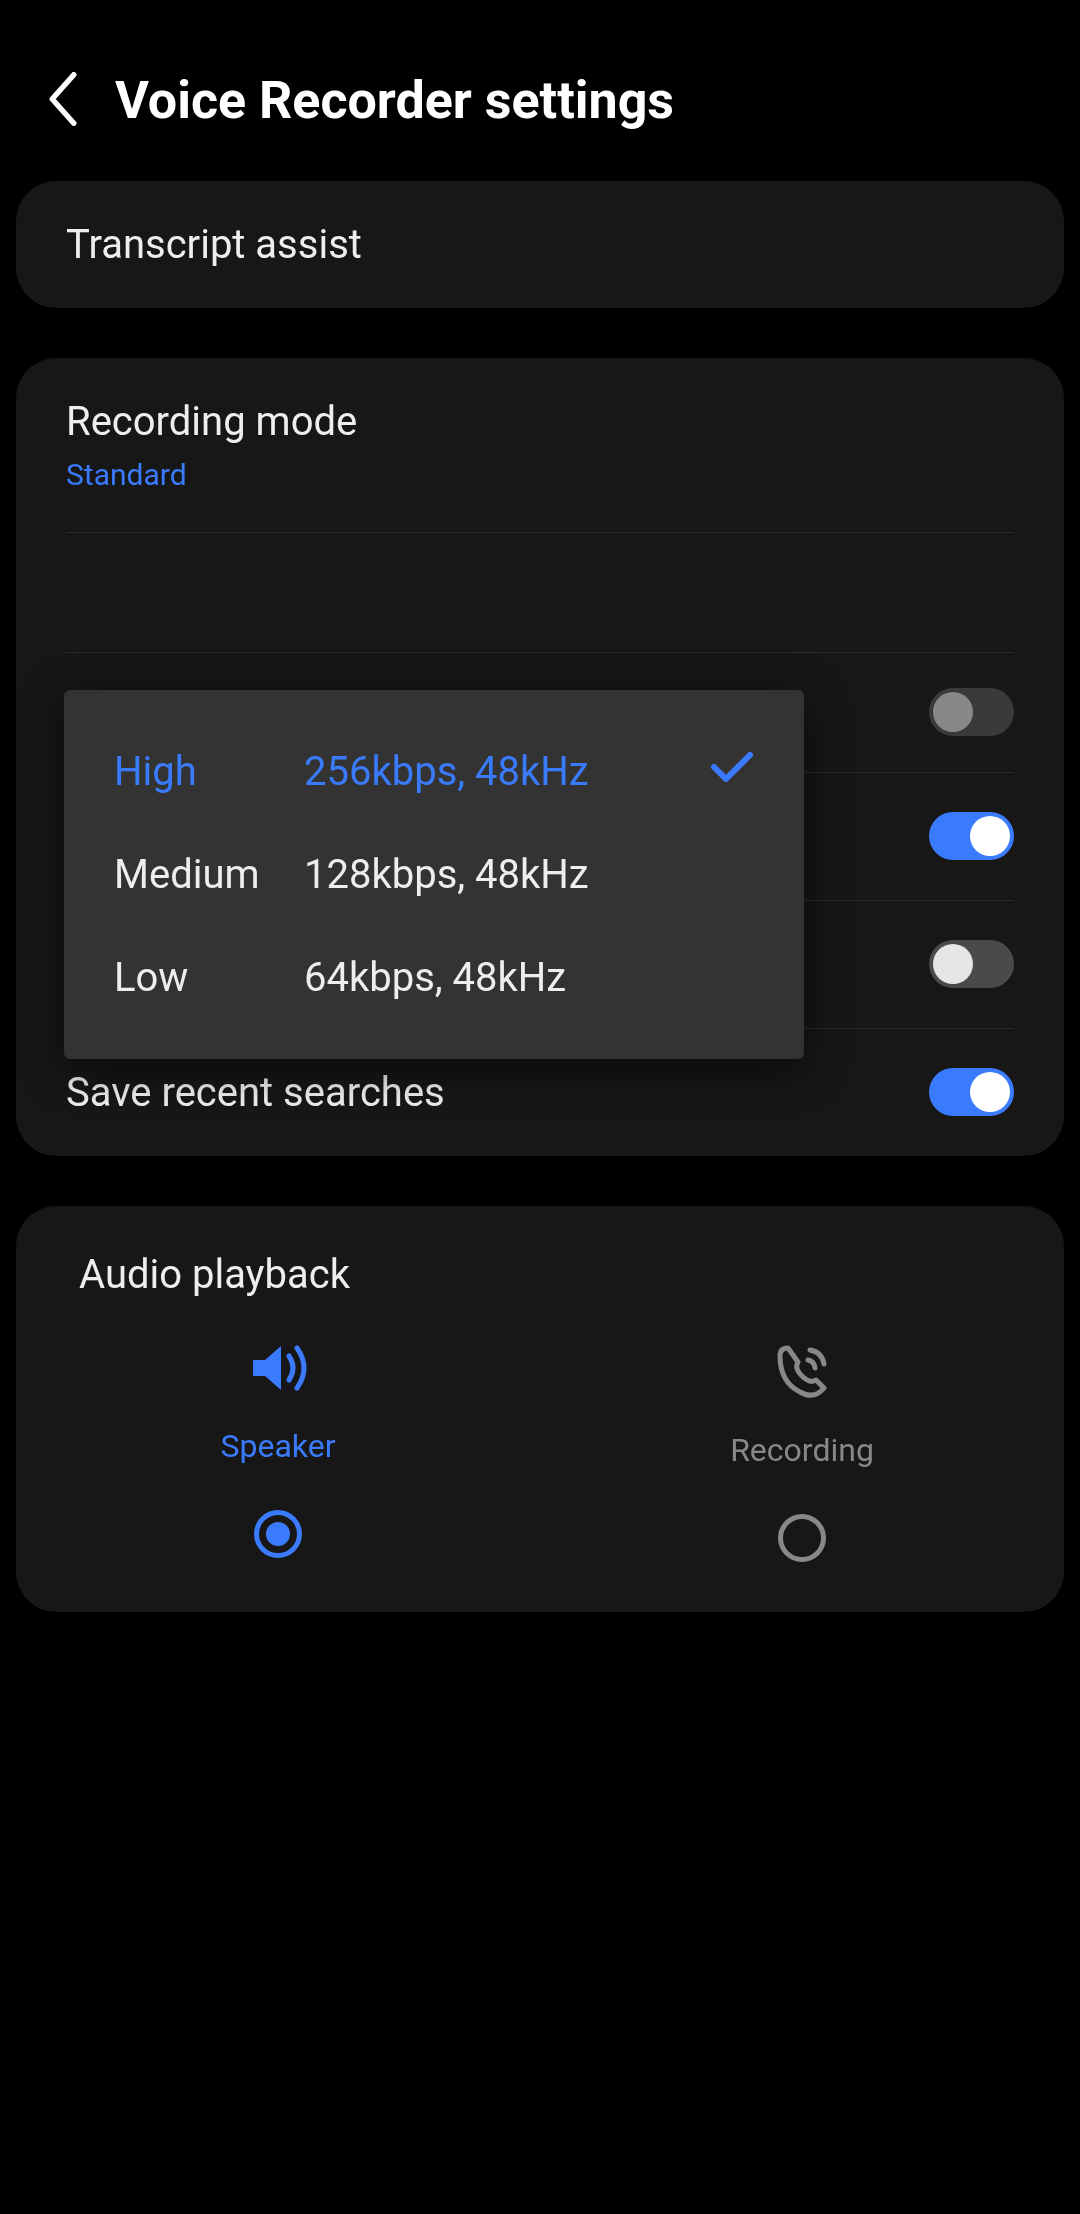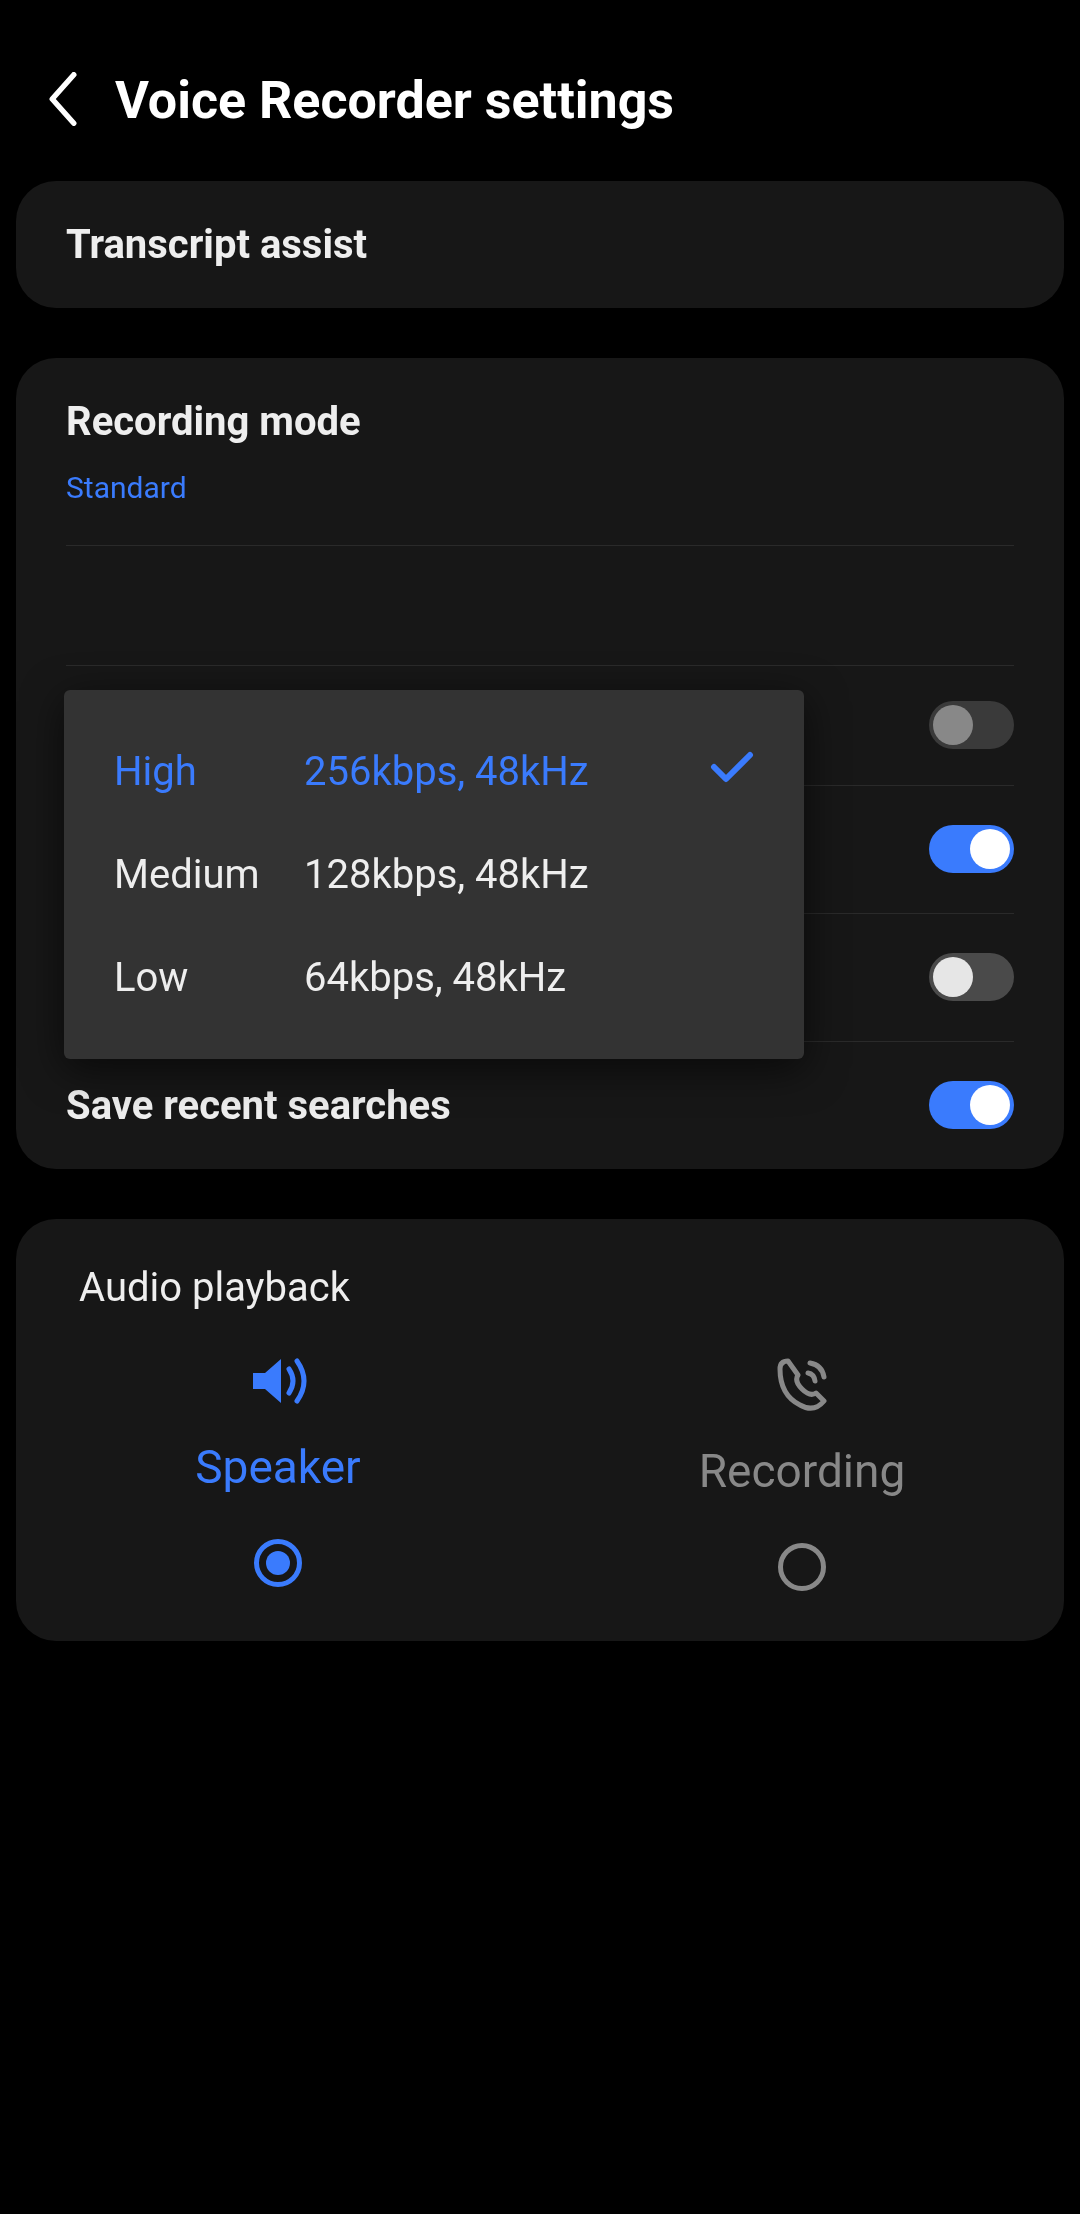--- a/index.html
+++ b/index.html
@@ -4,37 +4,37 @@
 <style>
   * { box-sizing: border-box; margin: 0; padding: 0; }
   html, body { width: 1080px; height: 2214px; background: #000; font-family: -apple-system, BlinkMacSystemFont, 'Segoe UI', Roboto, sans-serif; overflow: hidden; }
   .screen { width: 1080px; height: 2214px; background: #000; padding: 0 16px; position: relative; }
   .header { display: flex; align-items: center; padding: 70px 30px 50px 30px; gap: 35px; }
   .back-icon { color: #fff; }
   .title { color: #fff; font-size: 52px; font-weight: 700; }
   .card { background: #171717; border-radius: 40px; padding: 0; margin-bottom: 50px; }
   .row { padding: 40px 50px; display: flex; align-items: center; justify-content: space-between; position: relative; }
   .row + .row::before { content:""; position:absolute; top:0; left:50px; right:50px; height:1px; background:#2a2a2a; }
-  .row-label { color: #eee; font-size: 40px; font-weight: 700; }
-  .row-sub { color: #3a7bfd; font-size: 30px; margin-top: 25px; }
+  .row-label { color: #eee; font-size: 40px; font-weight: 400; }
+  .row-sub { color: #3a7bfd; font-size: 30px; margin-top: 12px; }
   .row-col { display:flex; flex-direction:column; }
   .toggle { width: 85px; height: 48px; border-radius: 24px; position: relative; }
   .toggle .knob { position:absolute; top:4px; width:40px; height:40px; border-radius:50%; background:#ccc; }
   .toggle.off { background:#3a3a3a; }
   .toggle.off .knob { left:4px; background:#888; }
   .toggle.off2 { background:#4a4a4a; }
   .toggle.off2 .knob { left:4px; background:#e6e6e6; }
   .toggle.on { background:#3a7bfd; }
   .toggle.on .knob { right:4px; background:#fff; }
   .section-title { color:#eee; font-size:40px; padding:45px 50px 30px 50px;margin-left:13px; }
   .playback-row { display:flex; padding: 10px 0 50px 0; }
   .pb-option { flex:1; display:flex; flex-direction:column; align-items:center; gap:25px; }
   .pb-icon { color:#888; }
   .pb-icon.selected { color:#3a7bfd; }
-  .pb-label { font-size:46px; color:#888; }
+  .pb-label { font-size:32px; color:#888; }
   .pb-label.selected { color:#3a7bfd; }
   .radio { width:48px; height:48px; border-radius:50%; border:5px solid #888; display:flex; align-items:center; justify-content:center; margin-top:20px;}
   .radio.selected { border-color:#3a7bfd; }
   .radio.selected::after { content:""; width:24px; height:24px; border-radius:50%; background:#3a7bfd; }
   
   .popup { position:absolute; left:64px; top:690px; width:740px; background:#333333; border-radius:6px; padding:30px 0; box-shadow:0 10px 40px rgba(0,0,0,0.6); }
   .popup-row { display:flex; align-items:center; padding:28px 50px; font-size:40px; gap:0; }
   .popup-row.selected { color:#3a7bfd; }
   .popup-row .q-label { width:190px; color:inherit; }
   .popup-row .q-detail { flex:1; color:inherit; }

